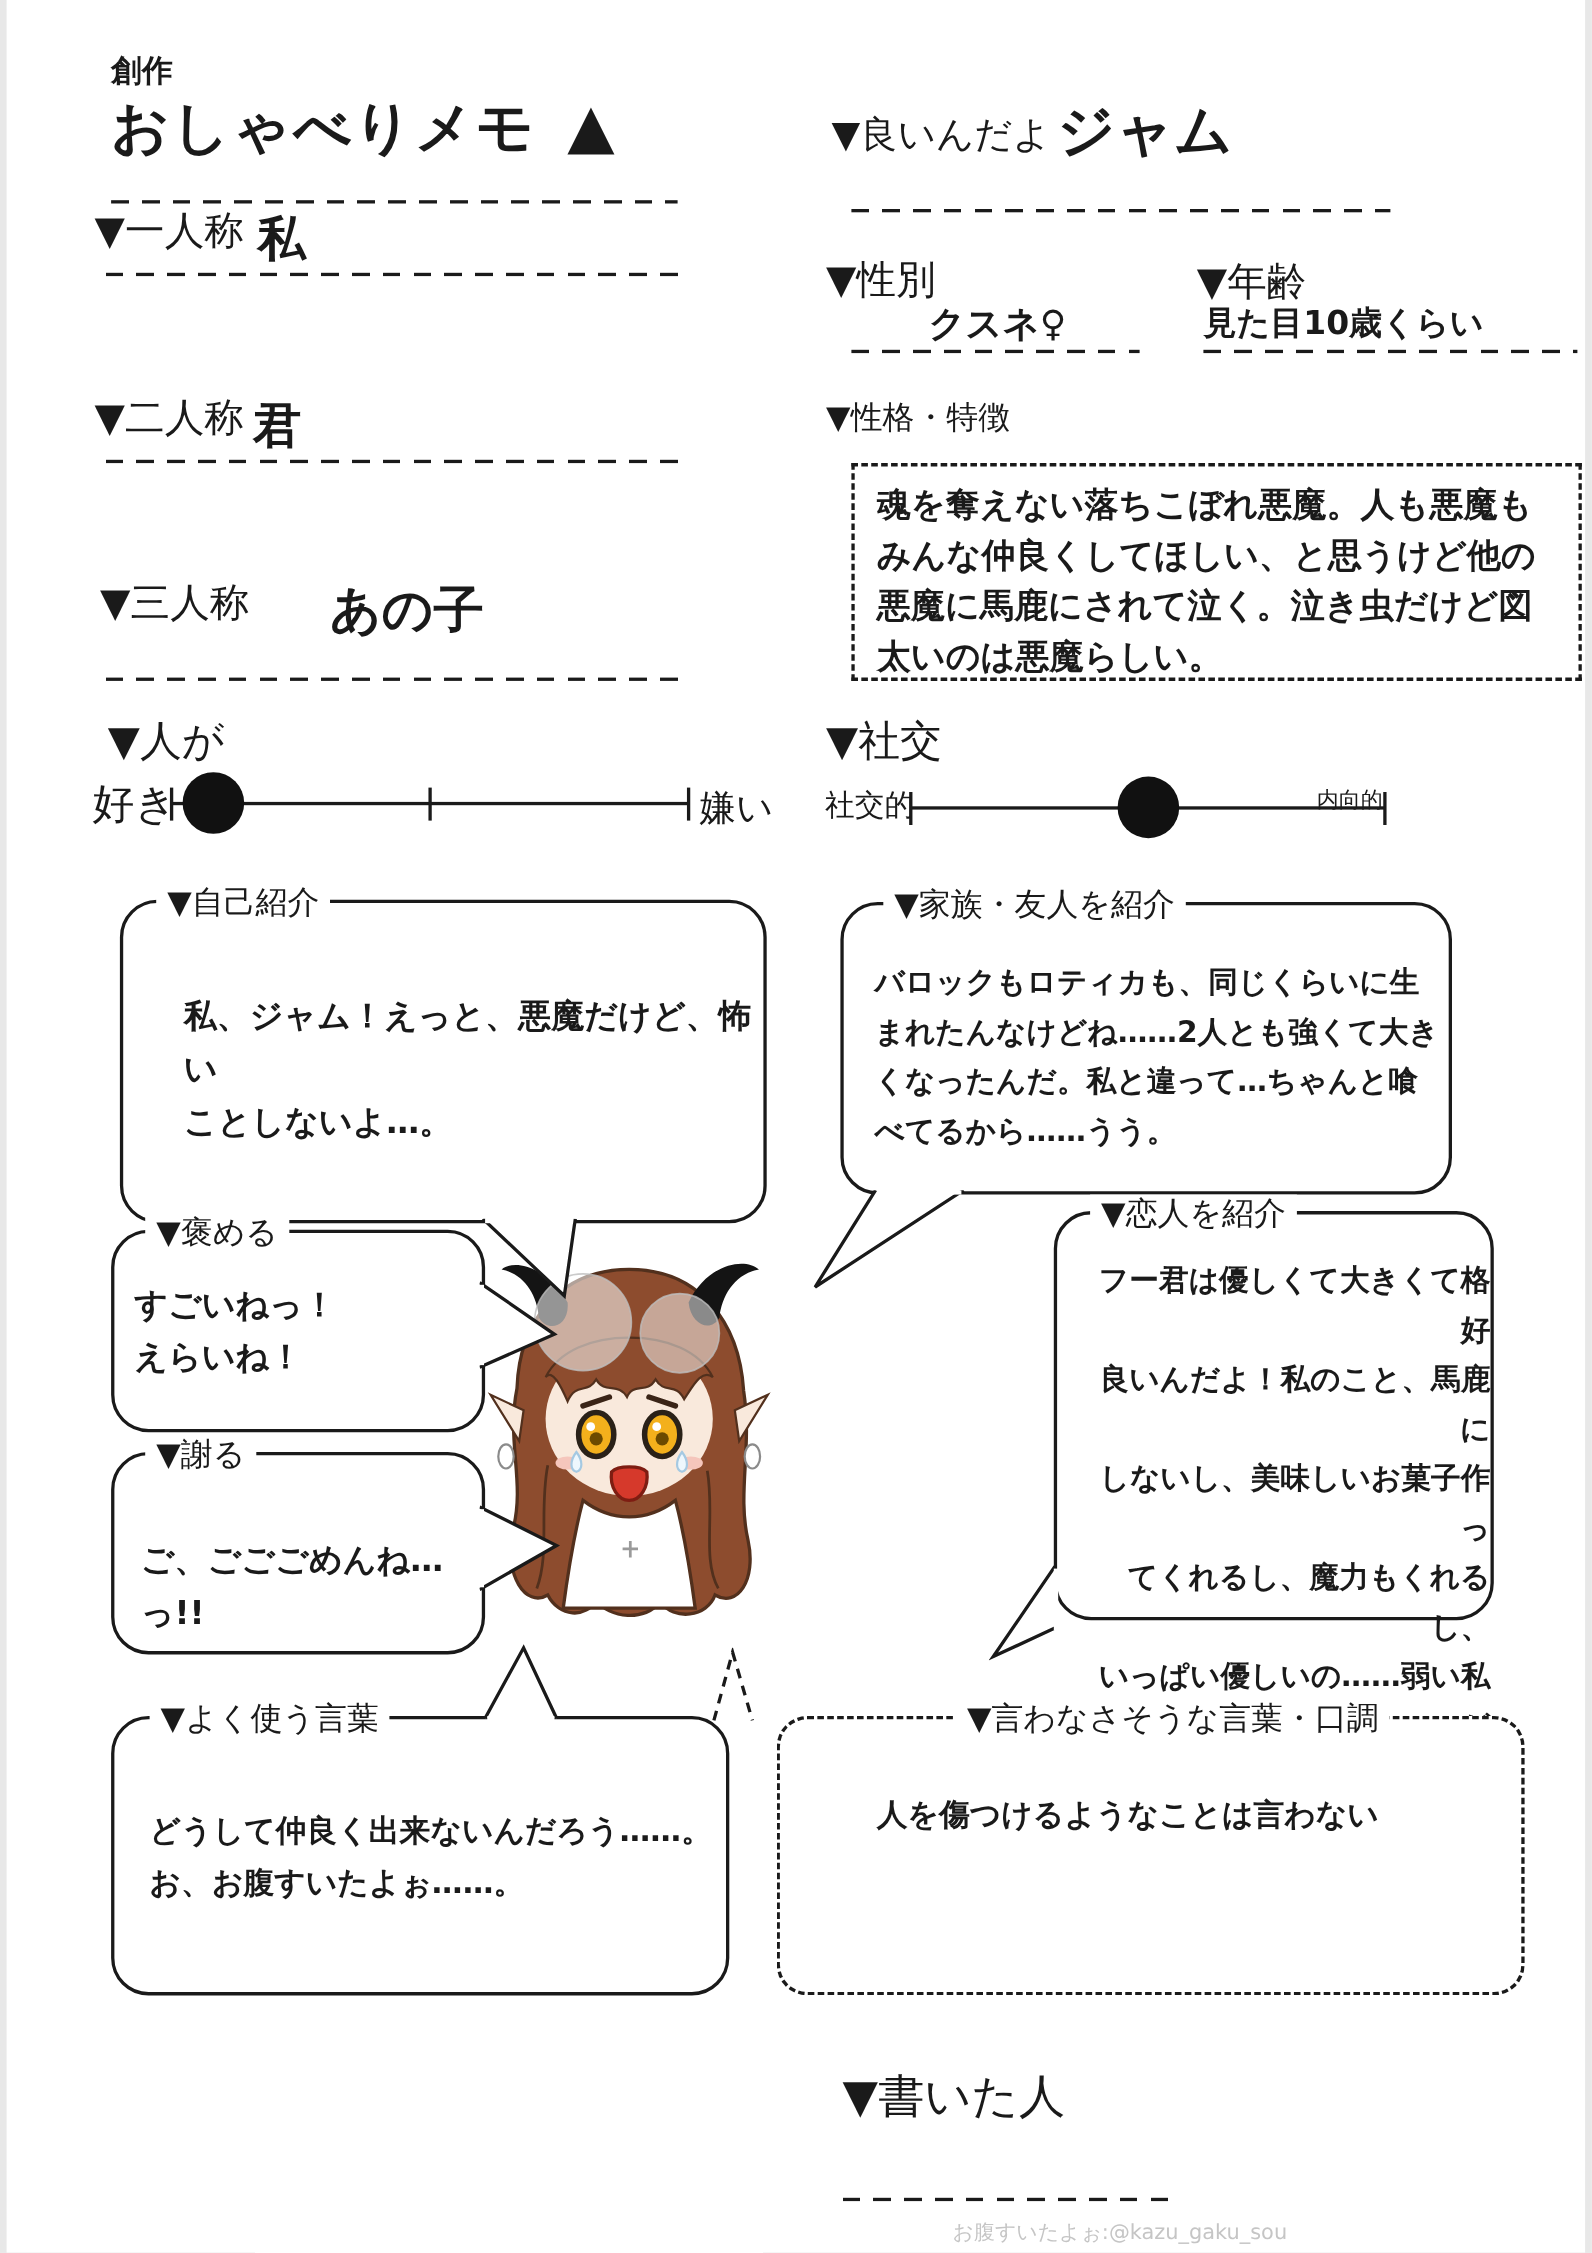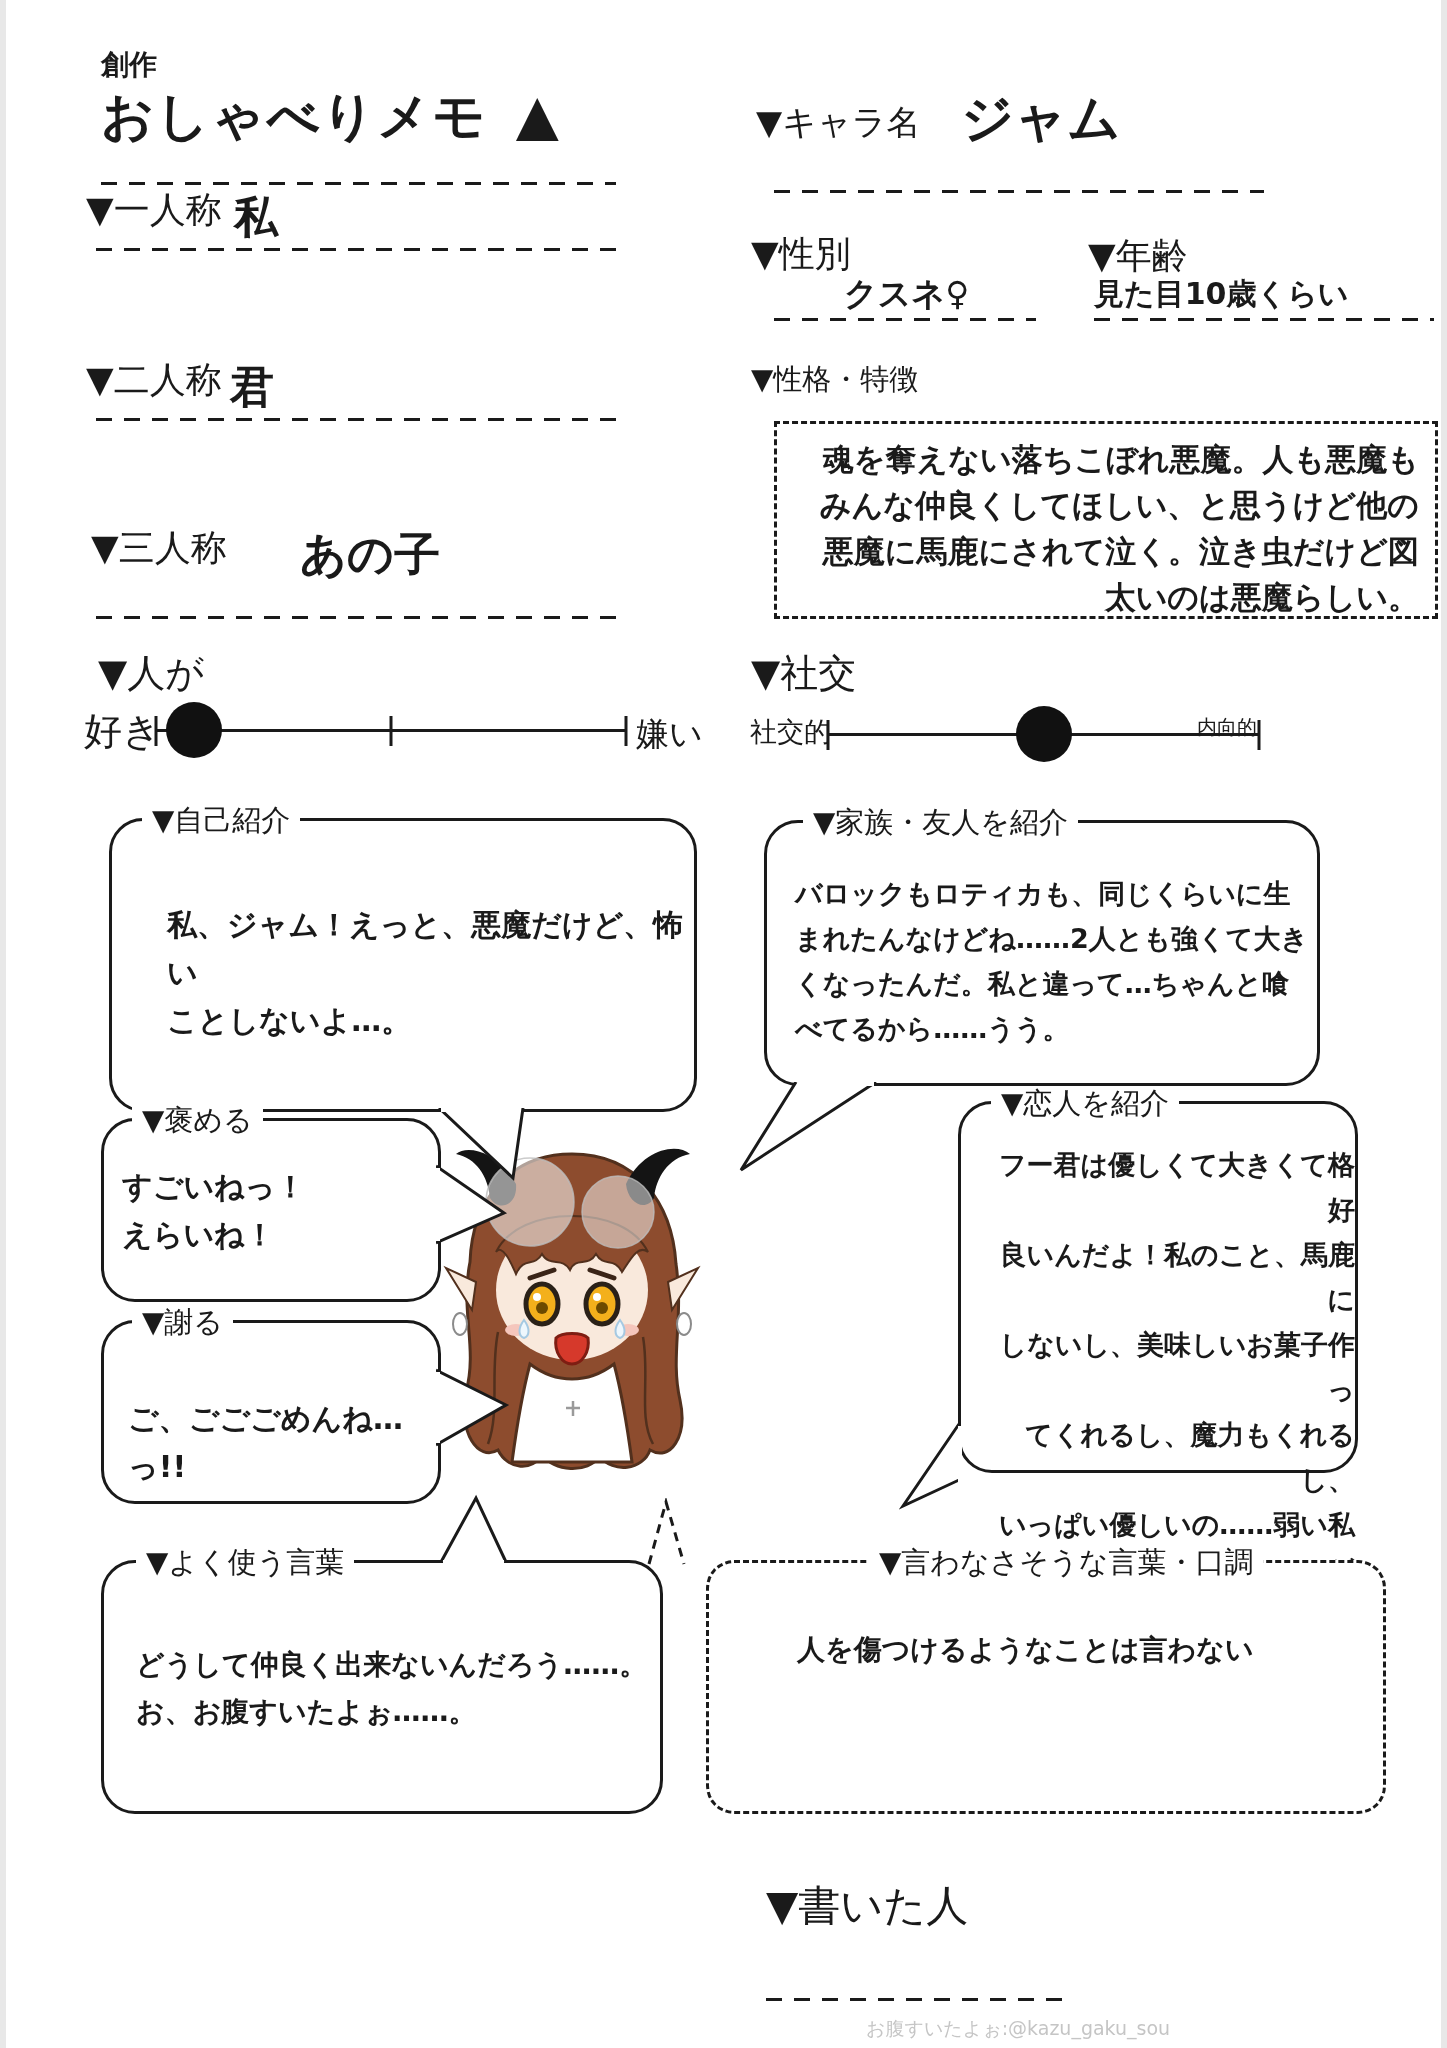--- a/index.html
+++ b/index.html
@@ -28,21 +28,21 @@
 
 <div class="page">
 
   <div class="abs" style="left:95px;top:46px;font-size:28px;font-weight:700;">創作</div>
   <div class="abs" style="left:95px;top:82px;font-size:52px;font-weight:900;letter-spacing:2px;white-space:nowrap;">
     <span>おしゃべりメモ</span>
     <span style="font-size:56px;font-weight:400;margin-left:8px;">▲</span>
   </div>
   <div class="abs dash" style="left:95px;top:182px;width:515px;"></div>
 
-  <div class="abs lbl" style="left:750px;top:100px;font-size:34px;">▼キャラ名</div>
+  <div class="abs lbl" style="left:750px;top:100px;font-size:34px;">▼良いんだよ</div>
   <div class="abs val" style="left:955px;top:84px;font-size:52px;">ジャム</div>
   <div class="abs dash" style="left:768px;top:190px;width:490px;"></div>
 
   <div class="abs lbl" style="left:80px;top:186px;font-size:36px;">▼一人称</div>
   <div class="abs val" style="left:228px;top:188px;font-size:44px;">私</div>
   <div class="abs dash" style="left:90px;top:248px;width:530px;"></div>
 
   <div class="abs lbl" style="left:80px;top:356px;font-size:36px;">▼二人称</div>
   <div class="abs val" style="left:224px;top:358px;font-size:44px;">君</div>
   <div class="abs dash" style="left:90px;top:418px;width:530px;"></div>
@@ -54,21 +54,21 @@
   <div class="abs lbl" style="left:745px;top:230px;font-size:36px;">▼性別</div>
   <div class="abs val" style="left:838px;top:272px;font-size:33px;">クスネ♀</div>
   <div class="abs dash" style="left:768px;top:318px;width:262px;"></div>
 
   <div class="abs lbl" style="left:1082px;top:232px;font-size:36px;">▼年齢</div>
   <div class="abs val" style="left:1088px;top:274px;font-size:30px;">見た目10歳くらい</div>
   <div class="abs dash" style="left:1088px;top:318px;width:340px;"></div>
 
   <div class="abs lbl" style="left:745px;top:360px;font-size:29px;">▼性格・特徴</div>
   <div class="dashed-box" style="left:768px;top:421px;width:664px;height:198px;">
-    <div class="bubble-text" style="padding:12px 16px 0 20px;font-size:31px;line-height:46px;text-align:right;">魂を奪えない落ちこぼれ悪魔。人も悪魔も
+    <div class="bubble-text" style="padding:12px 16px 0 20px;font-size:31px;line-height:46px;">魂を奪えない落ちこぼれ悪魔。人も悪魔も
 みんな仲良くしてほしい、と思うけど他の
 悪魔に馬鹿にされて泣く。泣き虫だけど図
 太いのは悪魔らしい。</div>
   </div>
 
   <div class="abs lbl" style="left:92px;top:648px;font-size:38px;">▼人が</div>
   <div class="abs lbl" style="left:78px;top:706px;font-size:38px;">好き</div>
   <div class="slider" style="left:150px;top:729px;width:470px;">
     <div class="track"></div>
     <div class="tick" style="left:0;"></div>

